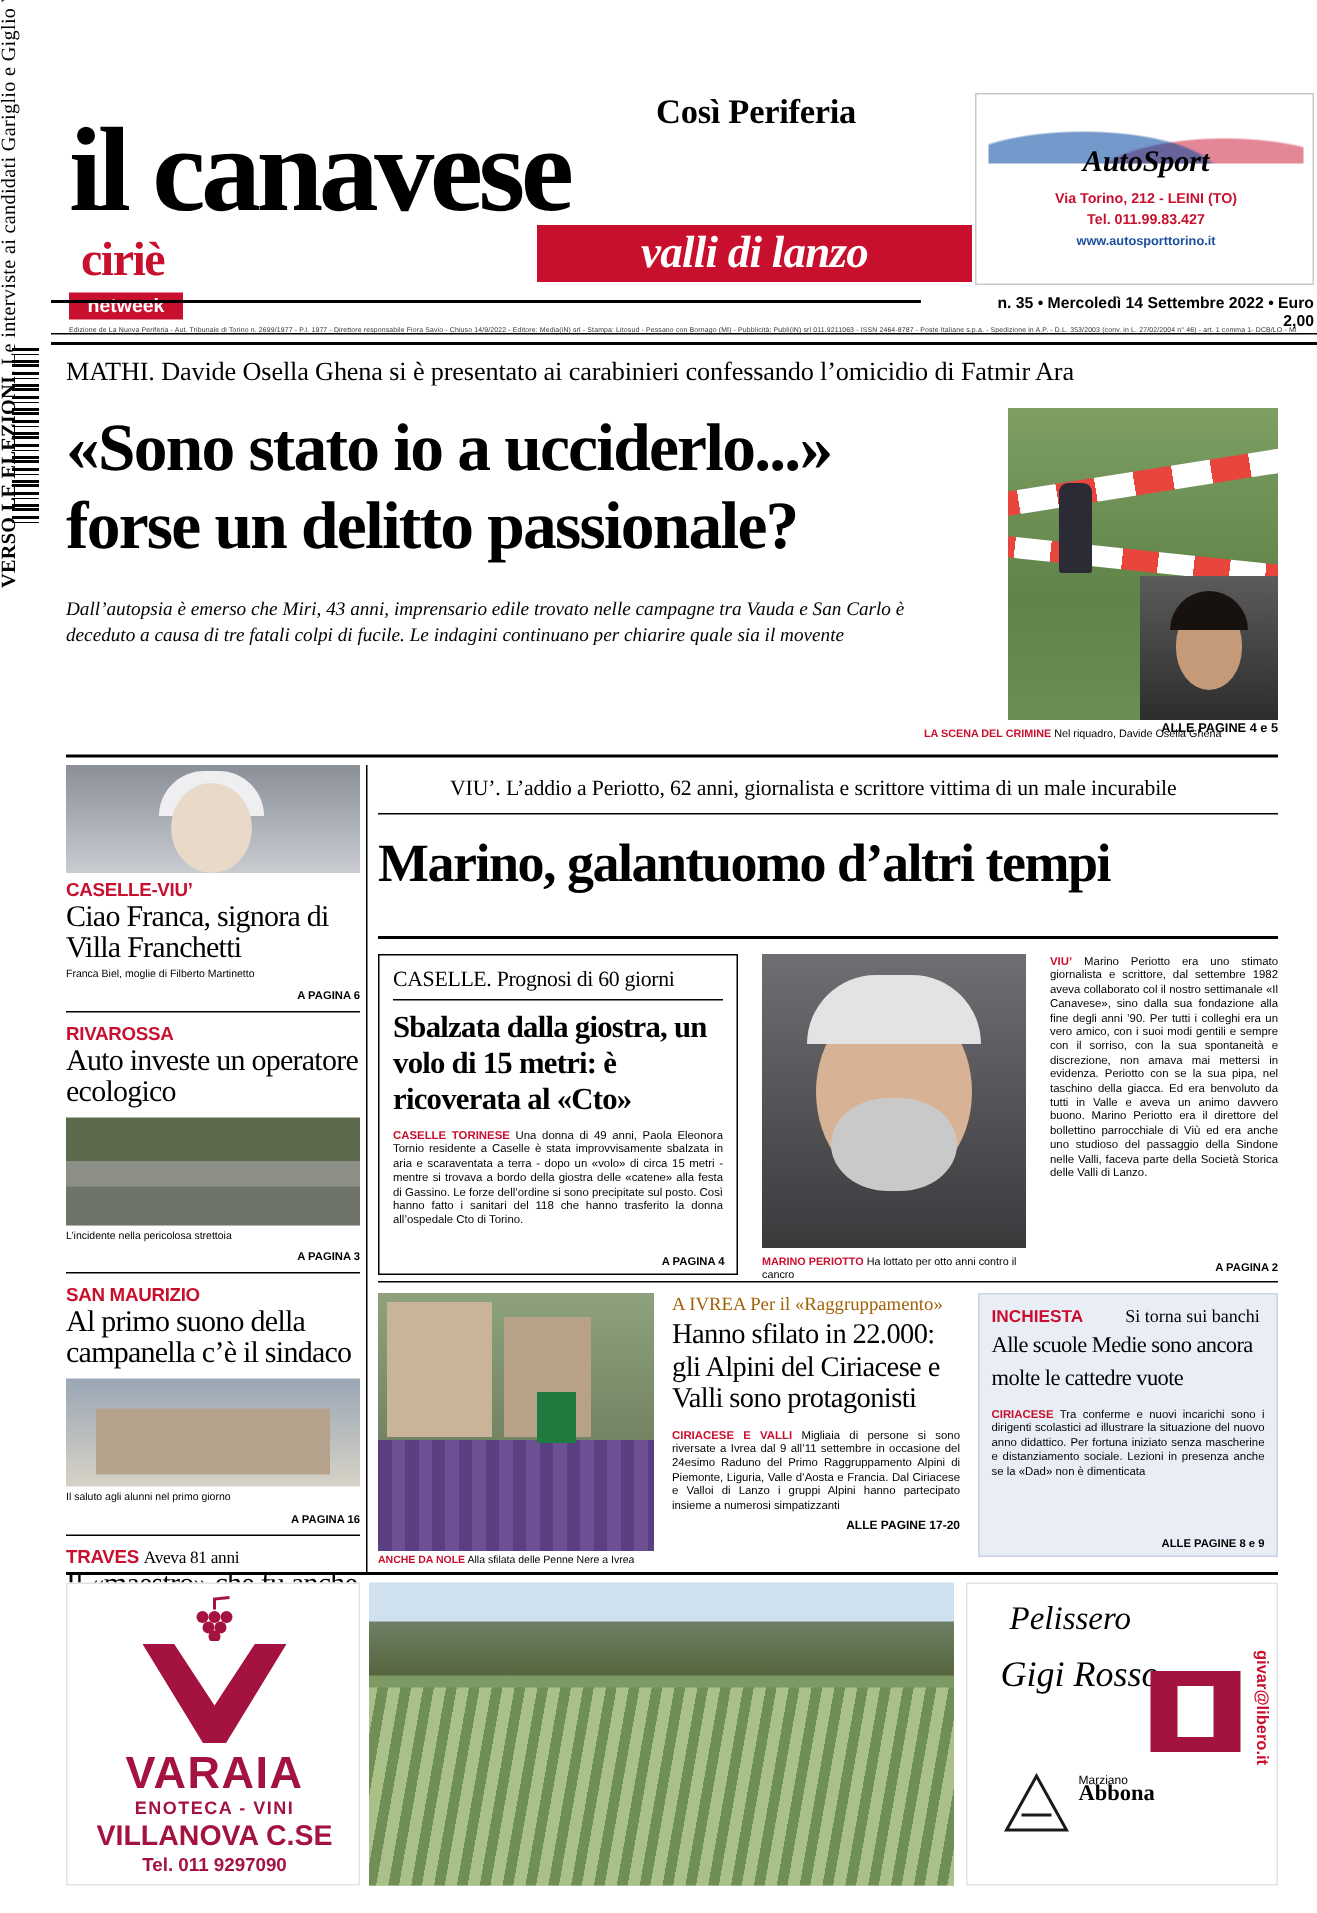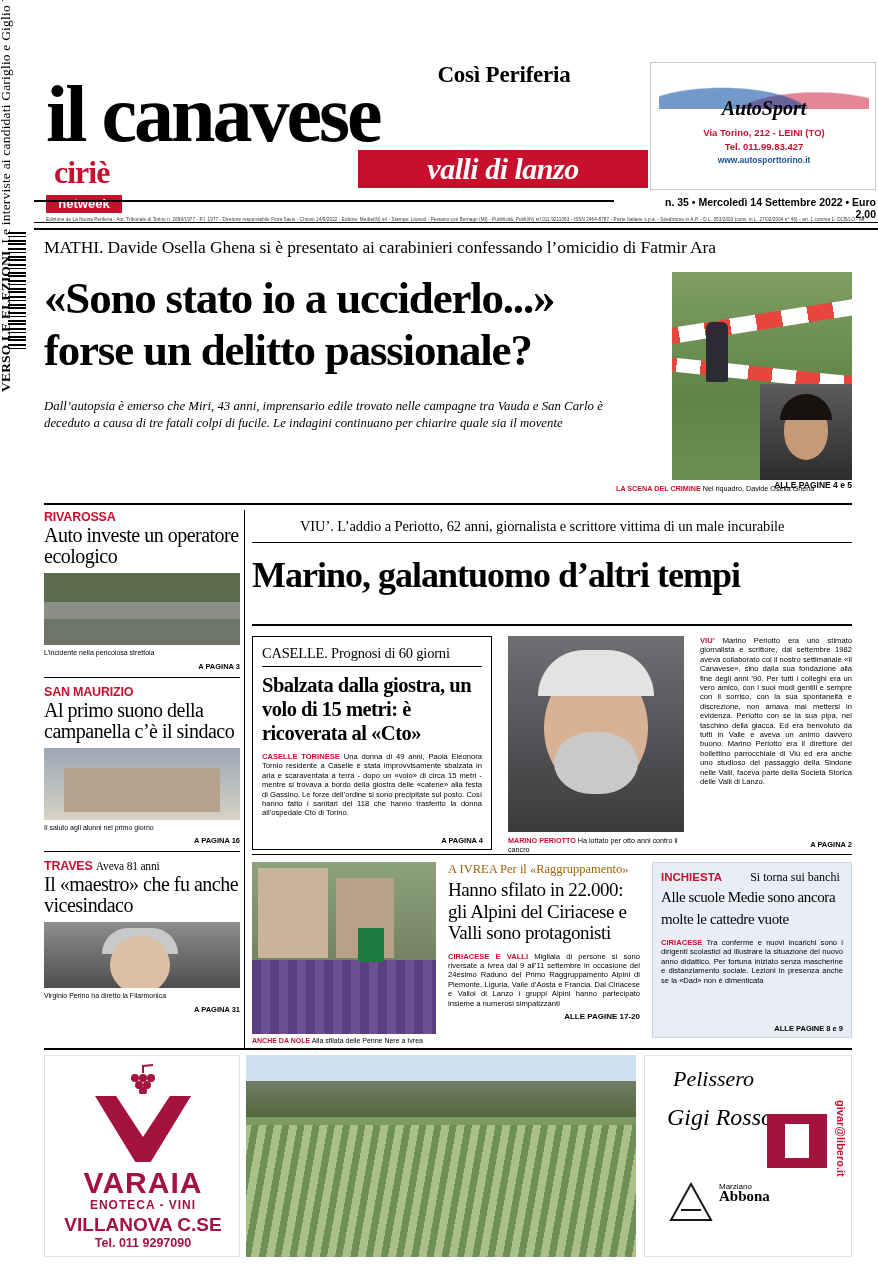--- a/index.html
+++ b/index.html
@@ -395,20 +395,27 @@
   <div class="caption-crime">
     <span class="lbl">LA SCENA DEL CRIMINE</span>
     <span>Nel riquadro, Davide Osella Ghena</span>
   </div>
 
   <div class="hr" style="left:44px; top:503px; width:808px; height:2px;"></div>
   <div class="hr" style="left:244px; top:510px; width:1px; height:540px;"></div>
 
   <div class="col1">
 
+    <div class="brief">
+      <div class="ph ph-franca"></div>
+      <div class="kick">CASELLE-VIU’</div>
+      <div class="hl">Ciao Franca, signora di Villa Franchetti</div>
+      <div class="cap">Franca Biel, moglie di Filberto Martinetto</div>
+      <div class="pag">A PAGINA 6</div>
+    </div>
 
     <div class="brief">
       <div class="kick">RIVAROSSA</div>
       <div class="hl">Auto investe un operatore ecologico</div>
       <div class="ph ph-road" style="margin-top:6px;"></div>
       <div class="cap">L’incidente nella pericolosa strettoia</div>
       <div class="pag">A PAGINA 3</div>
     </div>
 
     <div class="brief">

